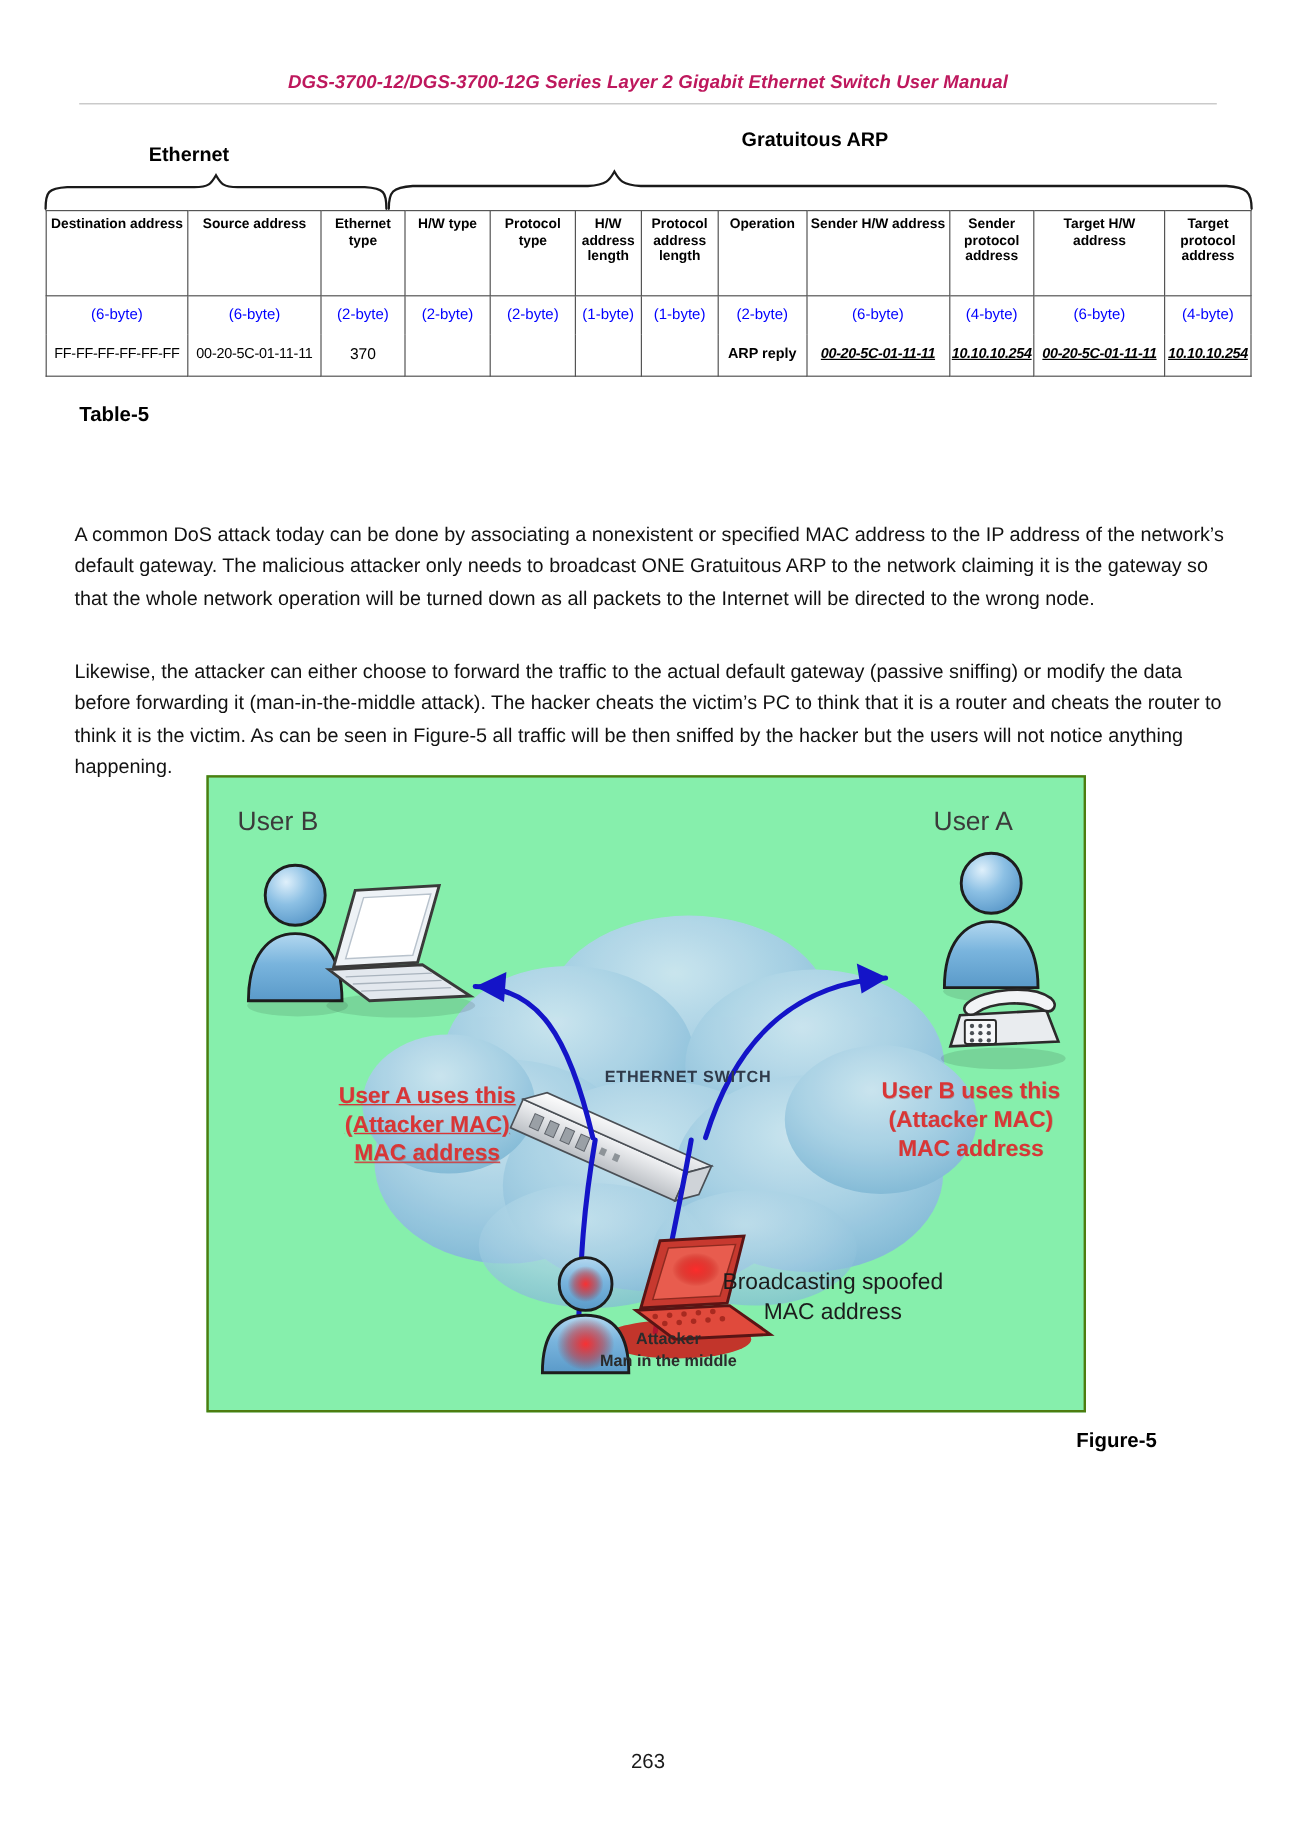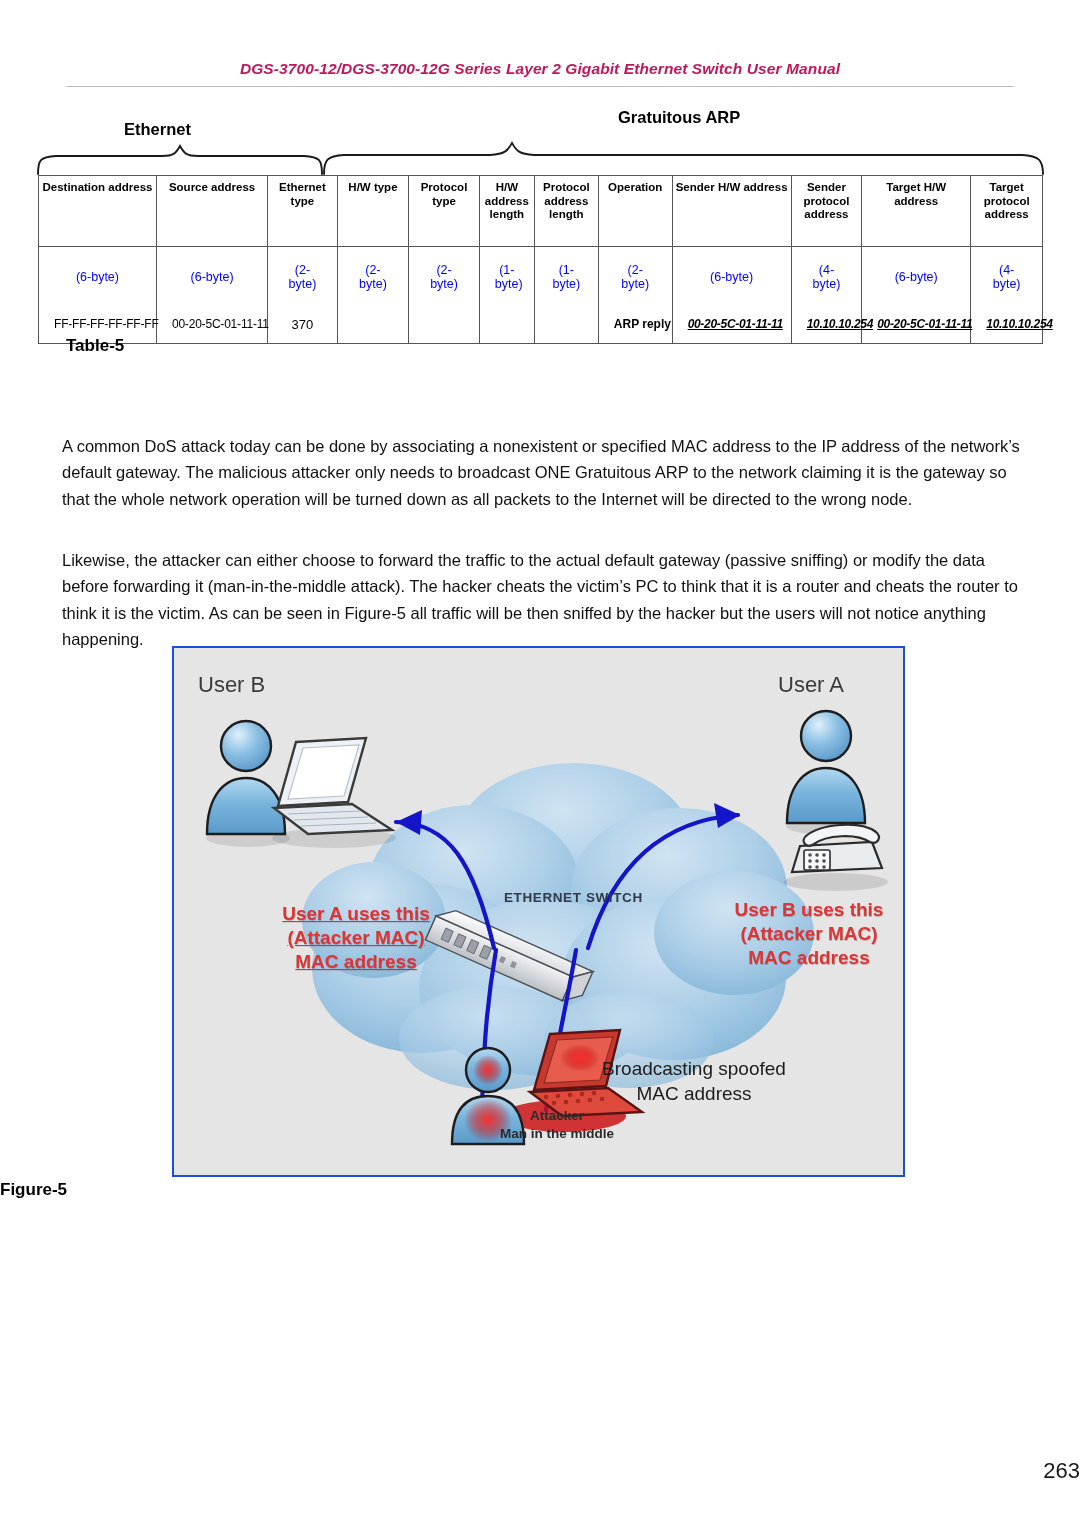--- a/index.html
+++ b/index.html
@@ -63,21 +63,21 @@
     left: 38px;
     top: 175px;
     width: 1005px;
     border-collapse: collapse;
     table-layout: fixed;
   }
   .packet-table td {
     border: 1px solid #555;
     text-align: center;
     vertical-align: top;
-    padding: 15px;
+    padding: 0;
     font-size: 11.5px;
   }
   .packet-table tr.hdr td {
     font-weight: bold;
     line-height: 1.18;
     padding: 5px 1px 3px 1px;
     height: 62px;
     vertical-align: top;
   }
   .packet-table tr.size td {
@@ -121,23 +121,24 @@
     position: absolute;
     font-weight: bold;
     font-size: 17px;
   }
   #table-caption { left: 66px; top: 336px; }
 
   .caption-center {
     position: absolute;
     width: 964px;
     left: 0;
-    text-align: left;
+    text-align: right;
     font-weight: bold;
     font-size: 17px;
+    margin-top: 11px;
   }
   #figure-caption { top: 1180px; }
 
   
   .para {
     position: absolute;
     left: 62px;
     width: 958px;
     font-size: 16.5px;
     line-height: 26.5px;
@@ -147,22 +148,22 @@
   #para-1 { top: 416px; }
   #para-2 { top: 530px; }
 
   
   .figure-box {
     position: absolute;
     left: 172px;
     top: 646px;
     width: 729px;
     height: 527px;
-    border: 2px solid #1d4ed8;
-    background: #e5e5e5;
+    border: 2px solid #4d7c0f;
+    background: #86efac;
     overflow: hidden;
   }
   .fig-svg { position: absolute; left: 0; top: 0; }
 
   .fig-text {
     position: absolute;
     white-space: nowrap;
     font-family: "Liberation Sans", sans-serif;
   }
   .user-label {
@@ -202,22 +203,22 @@
     font-size: 13.5px; line-height: 18px;
     color: #2b2b2b; white-space: normal; font-weight: bold;
   }
 
   
   .page-number {
     position: absolute;
     top: 1458px;
     left: 0;
     width: 1080px;
-    text-align: right;
-    font-size: 22px;
+    text-align: center;
+    font-size: 17px;
     color: #1a1a1a;
   }
 </style>
 </head>
 <body>
 
 <div class="doc-header">DGS-3700-12/DGS-3700-12G Series Layer 2 Gigabit Ethernet Switch User Manual</div>
 <div class="header-rule"></div>
 
 <div class="group-label" id="eth-label">Ethernet</div>

